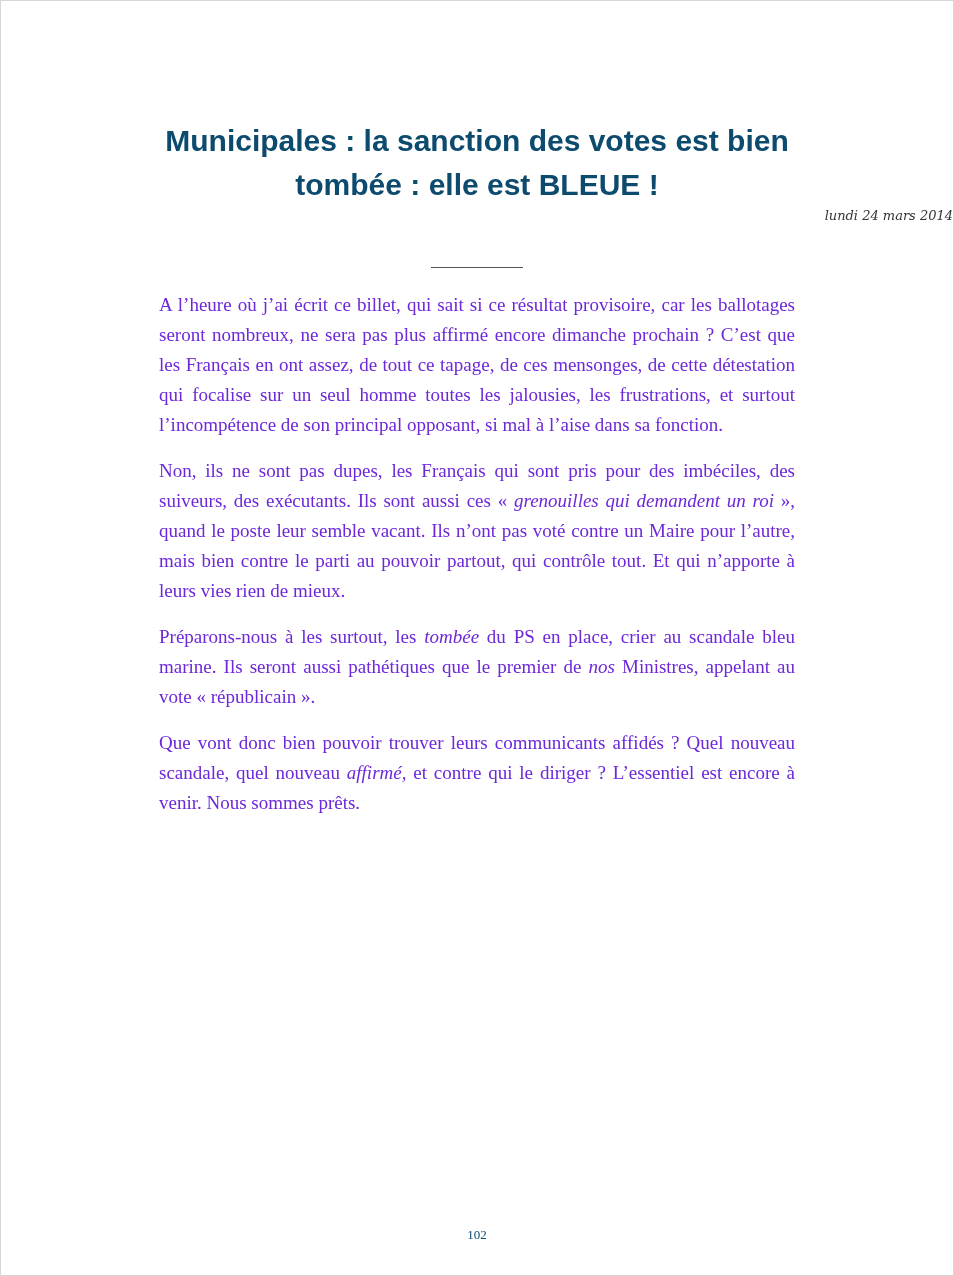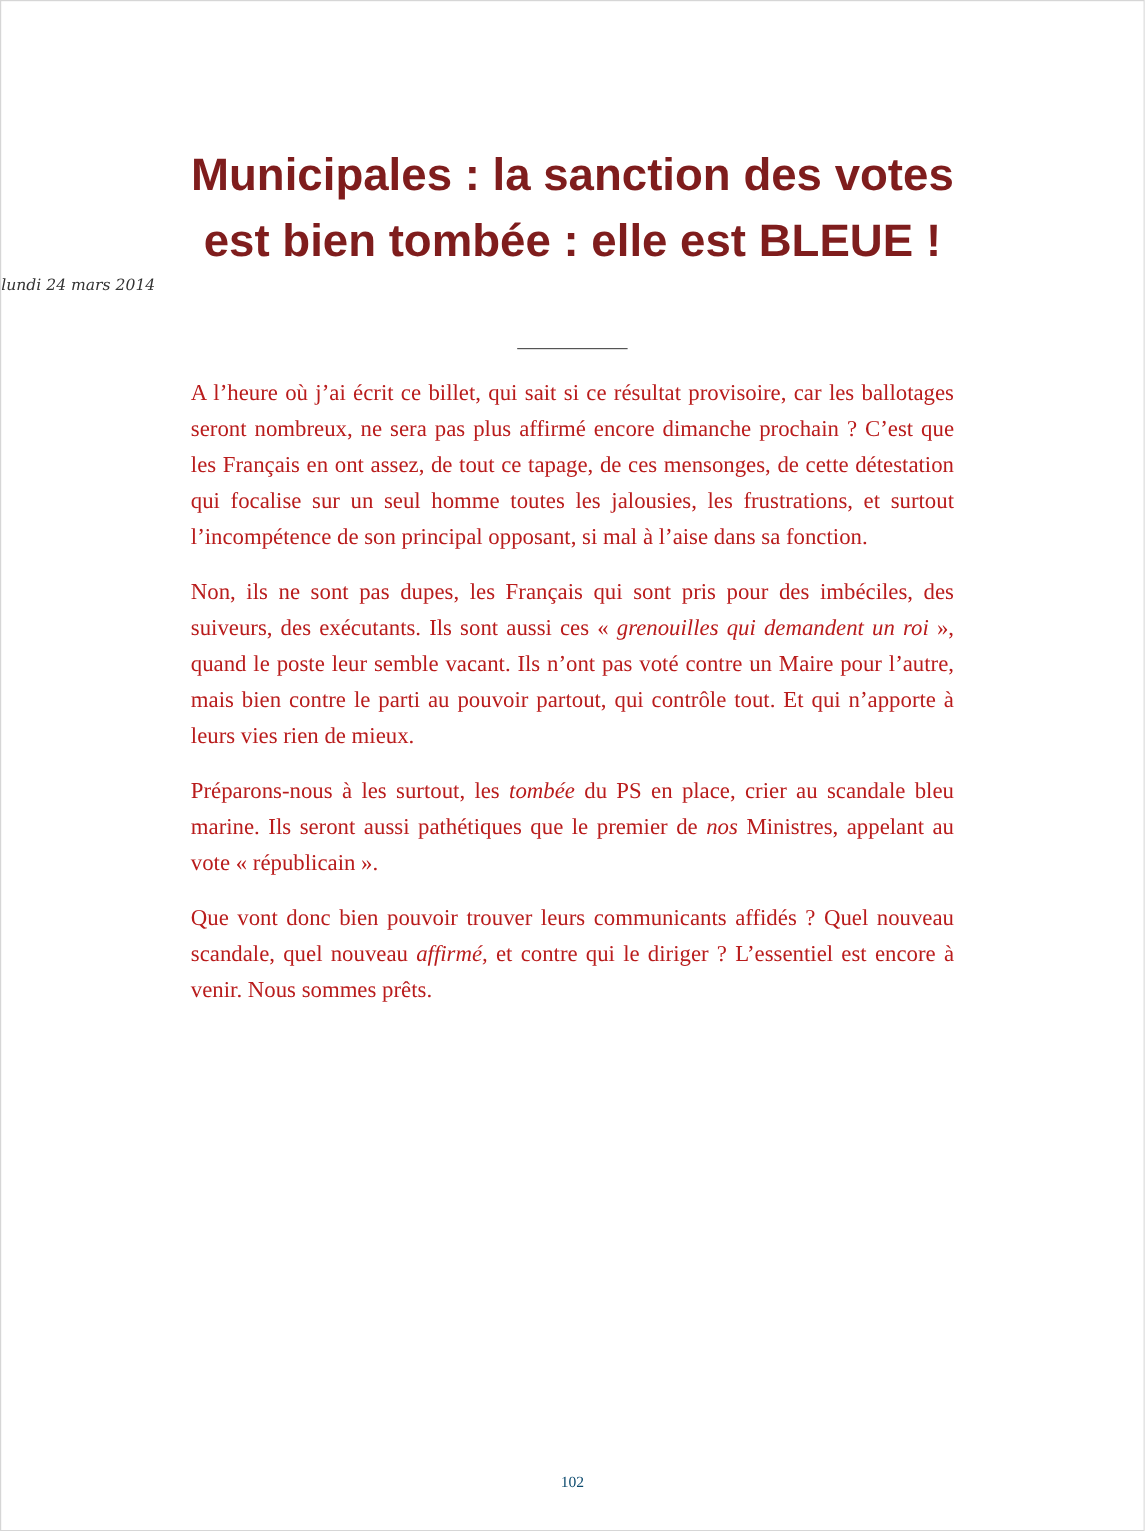--- a/index.html
+++ b/index.html
@@ -15,46 +15,46 @@
     background: #ffffff;
     border: 1px solid #d6d6d6;
     overflow: hidden;
   }
   .title {
     margin: 118px auto 0 auto;
     width: 660px;
     text-align: center;
     font-family: "Liberation Sans", sans-serif;
     font-weight: 700;
-    font-size: 38px;
+    font-size: 30px;
     line-height: 1.45;
-    color: #7f1d1d;
+    color: #0c4a6e;
     letter-spacing: 0px;
   }
   .date {
     margin-top: 2px;
-    text-align: left;
+    text-align: right;
     font-family: "DejaVu Serif", serif;
     font-style: italic;
     font-size: 13px;
     color: #333333;
   }
   .separator {
     width: 92px;
     border: none;
     border-top: 1px solid #555555;
     margin: 44px auto 0 auto;
   }
   .article-body {
     width: 636px;
     margin: 22px auto 0 auto;
     font-family: "Liberation Serif", serif;
     font-size: 19px;
     line-height: 30px;
-    color: #b91c1c;
+    color: #6d28d9;
     text-align: justify;
   }
   .article-body p {
     margin-bottom: 16px;
   }
   .article-body p span.italic {
     font-style: italic;
   }
   .footer-pagenum {
     position: absolute;

